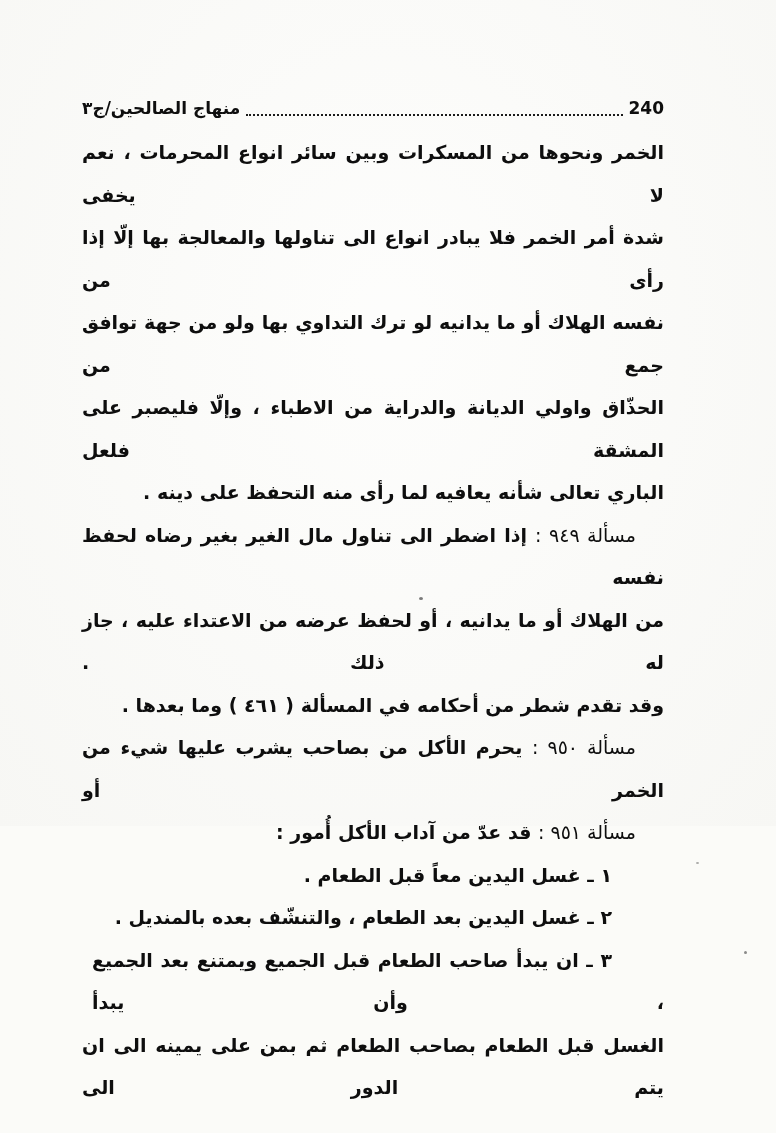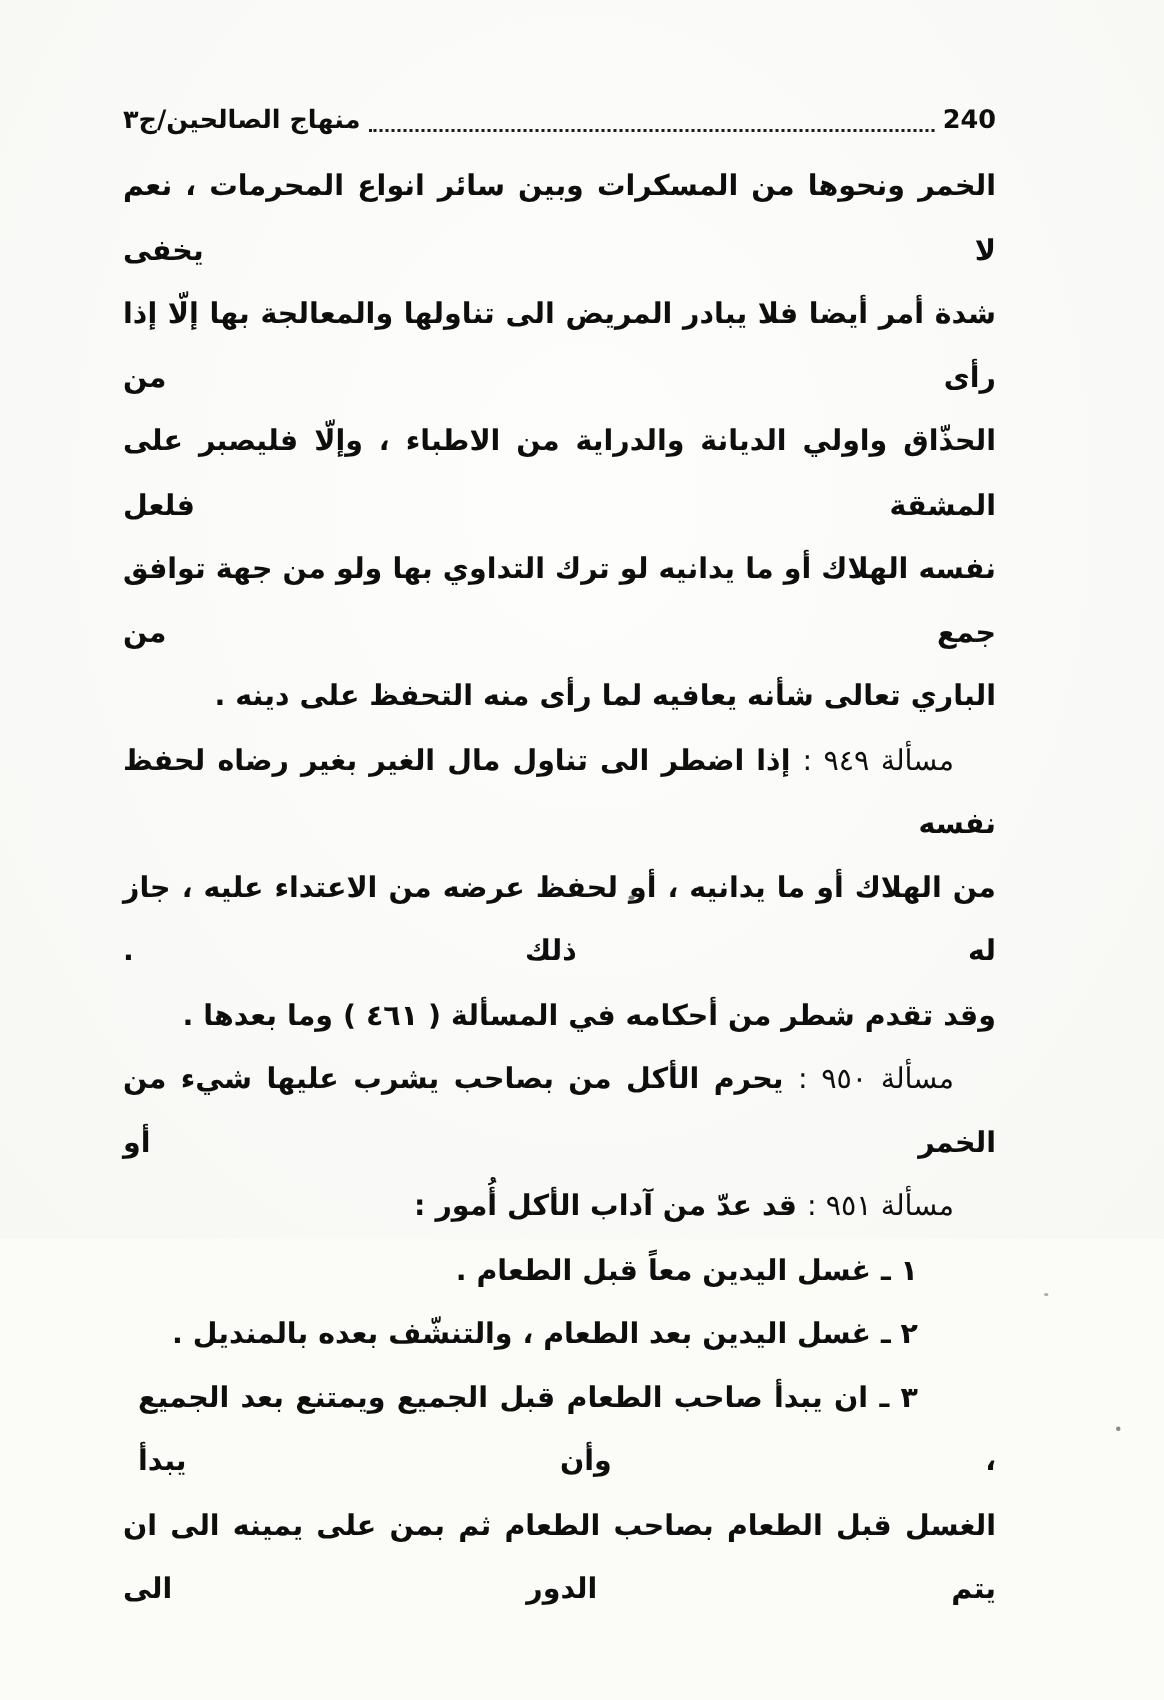--- a/index.html
+++ b/index.html
@@ -12,21 +12,21 @@
     overflow: hidden;
     background: #fbfbf8;
     font-family: "DejaVu Sans", sans-serif;
     color: #0e0e0e;
     position: relative;
   }
   .page {
     box-sizing: border-box;
     width: 776px;
     height: 826px;
-    padding: 68px 112px 0 82px; 
+    padding: 96px 112px 0 82px; 
     background:
       radial-gradient(ellipse at 50% 40%, rgba(255,255,255,0.6), rgba(0,0,0,0.015)),
       #fbfbf8;
   }
   
   .running-head {
     display: flex;
     direction: ltr;
     align-items: flex-end;
     font-size: 17px;
@@ -83,23 +83,23 @@
 <div class="page">
 
   <div class="running-head">
     <span class="title">منهاج الصالحين/ج٣</span>
     <span class="leader"></span>
     <span class="pagenum">240</span>
   </div>
 
   <div class="bodytext">
     <div class="line j"><span>الخمر ونحوها من المسكرات وبين سائر انواع المحرمات ، نعم لا يخفى</span></div>
-    <div class="line j"><span>شدة أمر أيضا فلا يبادر المريض الى تناولها والمعالجة بها إلّا إذا رأى من</span></div>
+    <div class="line j"><span>شدة أمر الخمر فلا يبادر انواع الى تناولها والمعالجة بها إلّا إذا رأى من</span></div>
+    <div class="line j"><span>نفسه الهلاك أو ما يدانيه لو ترك التداوي بها ولو من جهة توافق جمع من</span></div>
     <div class="line j"><span>الحذّاق واولي الديانة والدراية من الاطباء ، وإلّا فليصبر على المشقة فلعل</span></div>
-    <div class="line j"><span>نفسه الهلاك أو ما يدانيه لو ترك التداوي بها ولو من جهة توافق جمع من</span></div>
     <div class="line"><span>الباري تعالى شأنه يعافيه لما رأى منه التحفظ على دينه .</span></div>
 
     <div class="line j ind-s"><b class="lbl">مسألة ٩٤٩ :</b> <span>إذا اضطر الى تناول مال الغير بغير رضاه لحفظ نفسه</span></div>
     <div class="line j"><span>من الهلاك أو ما يدانيه ، أو لحفظ عرضه من الاعتداء عليه ، جاز له ذلك .</span></div>
     <div class="line"><span>وقد تقدم شطر من أحكامه في المسألة ( ٤٦١ ) وما بعدها .</span></div>
 
     <div class="line j ind-s"><b class="lbl">مسألة ٩٥٠ :</b> <span>يحرم الأكل من بصاحب يشرب عليها شيء من الخمر أو</span></div>
 
     <div class="line ind-s"><b class="lbl">مسألة ٩٥١ :</b> <span>قد عدّ من آداب الأكل أُمور :</span></div>
 

